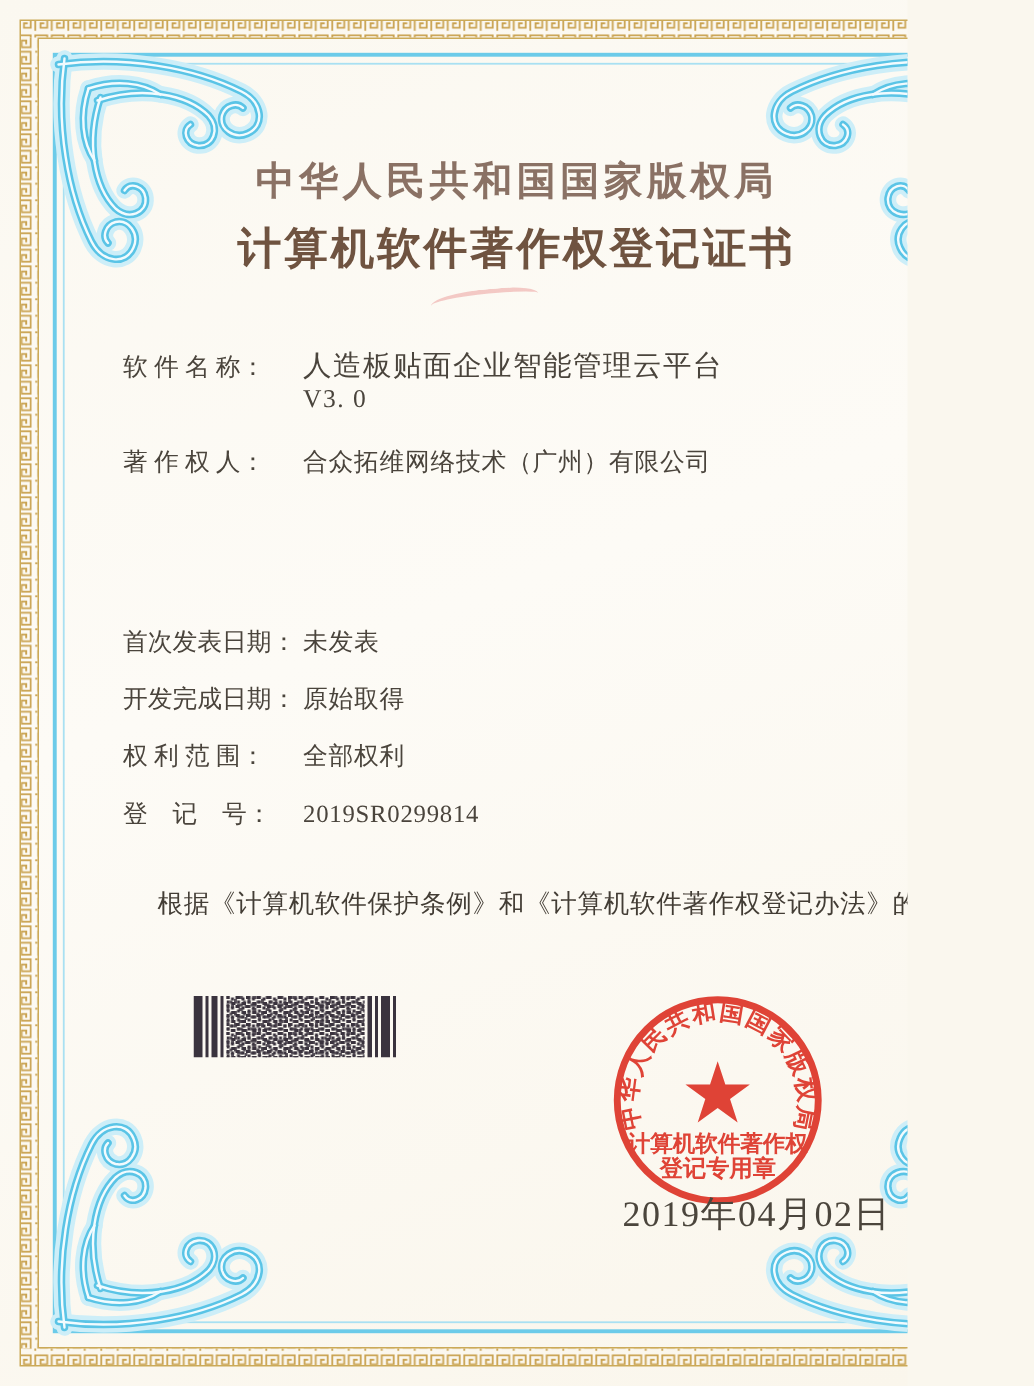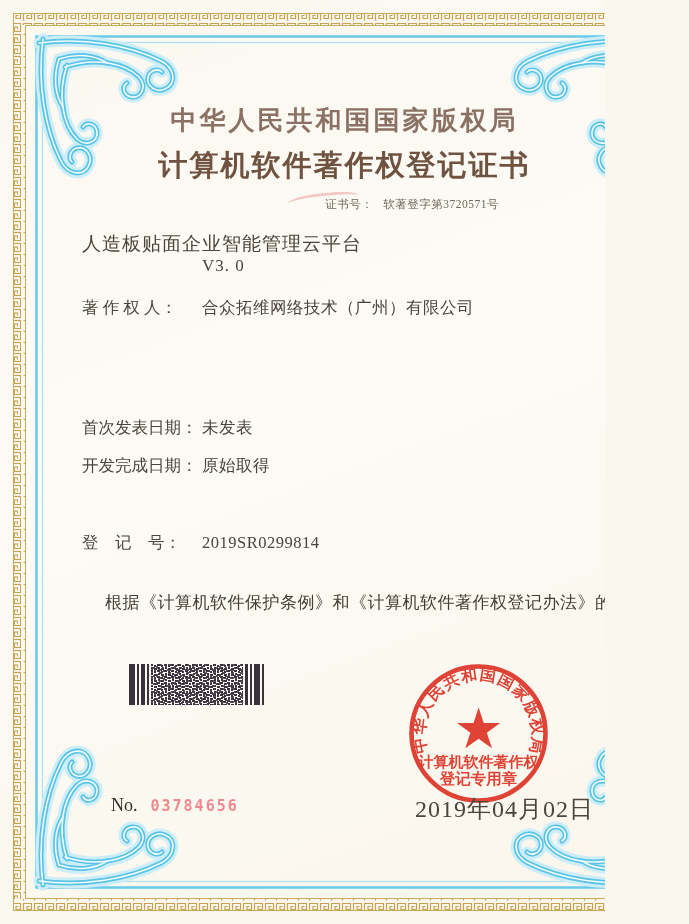--- a/index.html
+++ b/index.html
@@ -101,47 +101,49 @@
 
     <use href="#flourish" transform="translate(37,37)"></use>
     <use href="#flourish" transform="translate(652,37) scale(-1,1)"></use>
     <use href="#flourish" transform="translate(37,887) scale(1,-1)"></use>
     <use href="#flourish" transform="translate(652,887) scale(-1,-1)"></use>
   </svg>
 
   <div class="authority">中华人民共和国国家版权局</div>
   <div class="cert-title">计算机软件著作权登记证书</div>
 
-  <div class="certno">
-    <span class="cl">证书号：</span><span class="cv">软著登字第3720571号</span>
-  </div>
 
   <div class="artifact"></div>
 
   <div class="row" style="top:231px">
+    <span class="lbl">软 件 名 称：</span>
     <span class="val val-lg">人造板贴面企业智能管理云平台</span>
   </div>
   <div class="val2">V3. 0</div>
 
   <div class="row" style="top:297px">
     <span class="lbl">著 作 权 人：</span>
     <span class="val">合众拓维网络技术（广州）有限公司</span>
   </div>
 
 
   <div class="row" style="top:417px">
     <span class="lbl">首次发表日期：</span>
     <span class="val">未发表</span>
   </div>
 
   <div class="row" style="top:455px">
     <span class="lbl">开发完成日期：</span>
     <span class="val">原始取得</span>
   </div>
 
+  <div class="row" style="top:493px">
+    <span class="lbl">权 利 范 围：</span>
+    <span class="val">全部权利</span>
+  </div>
 
   <div class="row" style="top:532px">
     <span class="lbl">登　记　号：</span>
     <span class="val">2019SR0299814</span>
   </div>
 
   <div class="statement">
     <span class="l1">根据《计算机软件保护条例》和《计算机软件著作权登记办法》的</span>
   </div>
 
@@ -185,18 +187,14 @@
     <text font-size="16" font-weight="bold" fill="#dd3629">
       <textPath href="#sealArc" startOffset="0" textLength="206" lengthAdjust="spacing">中华人民共和国国家版权局</textPath>
     </text>
     <text x="71.5" y="86" text-anchor="middle" font-size="56" fill="#dd3629">★</text>
     <text x="71.5" y="105" text-anchor="middle" font-size="15" font-weight="bold" fill="#dd3629">计算机软件著作权</text>
     <text x="71.5" y="122" text-anchor="middle" font-size="15.5" font-weight="bold" fill="#dd3629">登记专用章</text>
   </svg>
 
   <div class="issue-date">2019年04月02日</div>
 
-  <div class="serial">
-    <span class="s-lbl">No.</span>
-    <span class="s-num">03784656</span>
-  </div>
 
 </div>
 
 </body></html>

